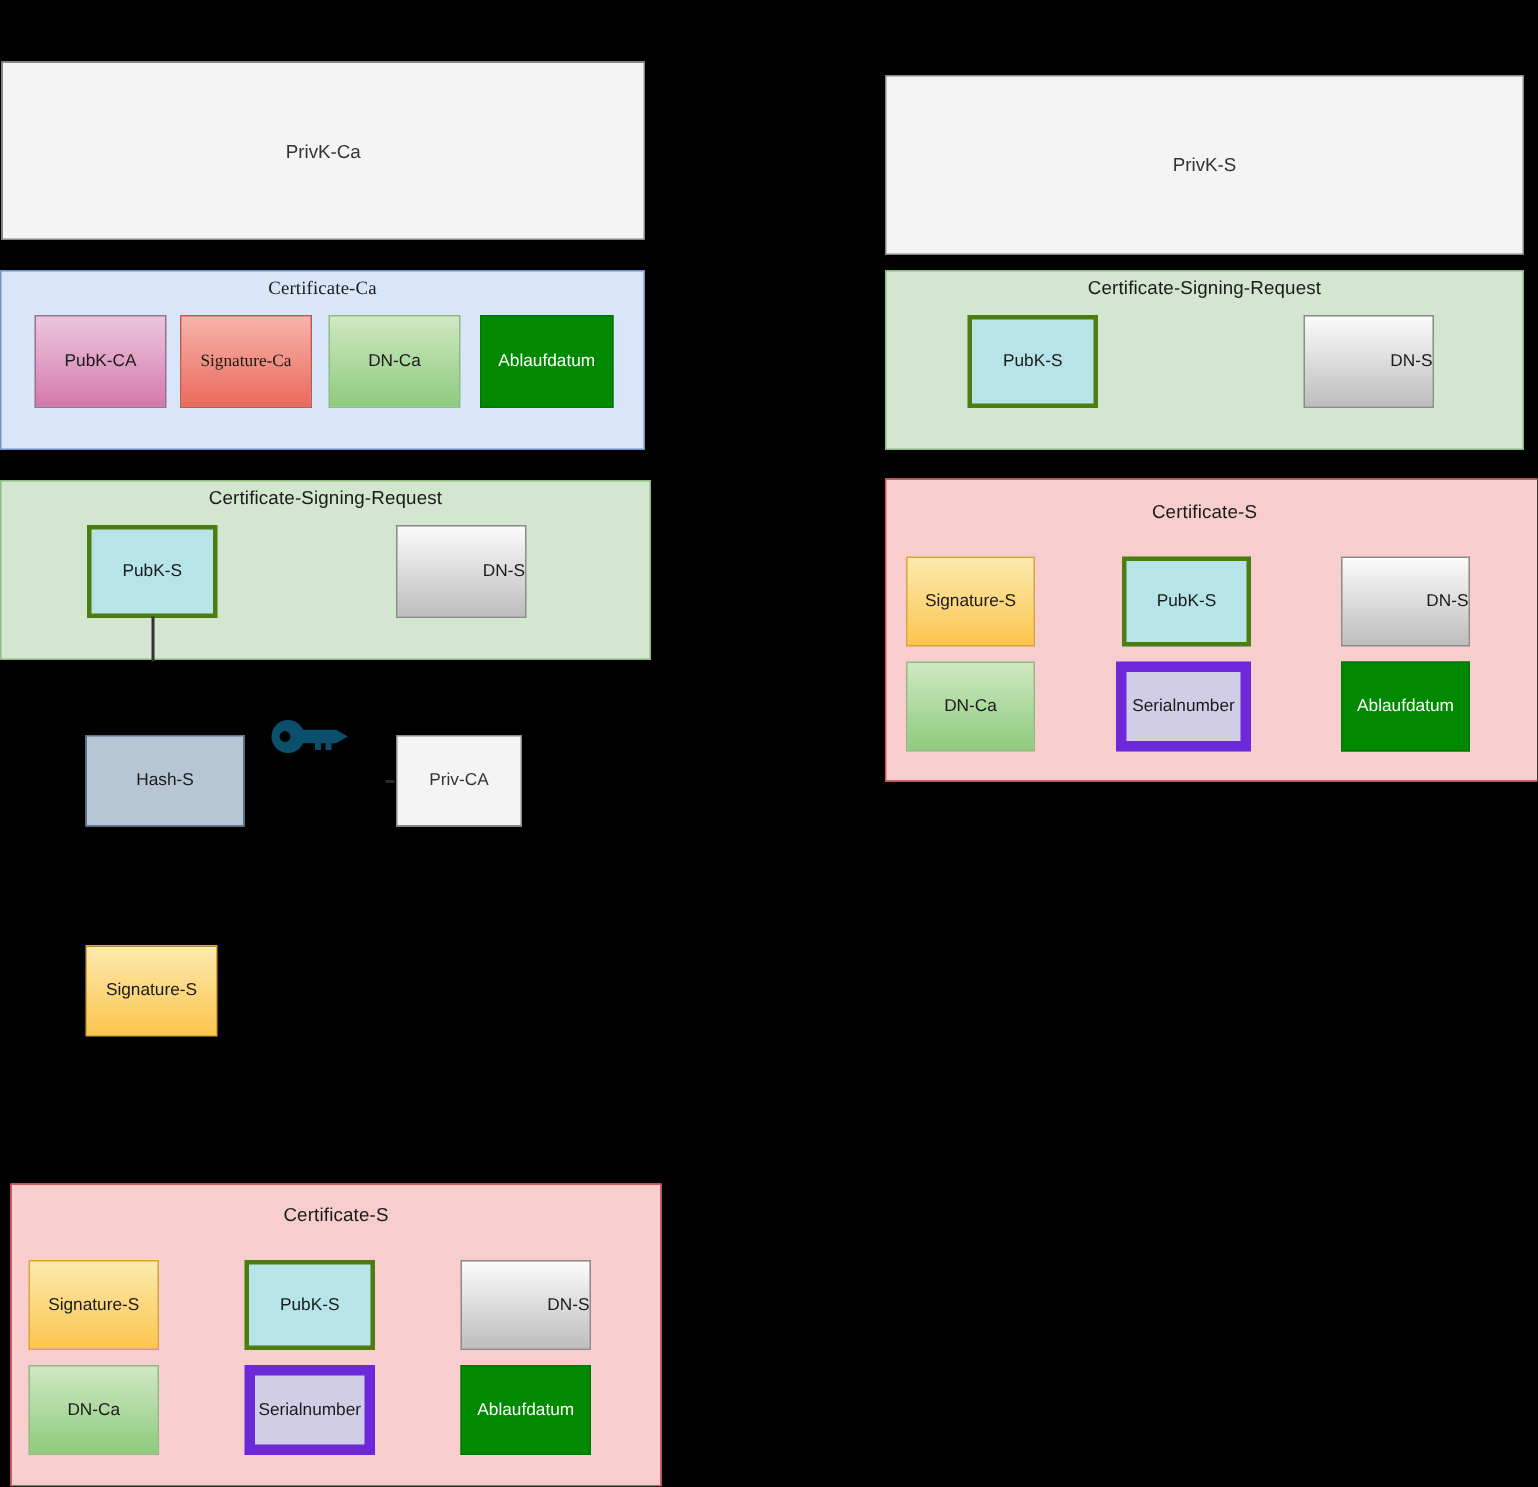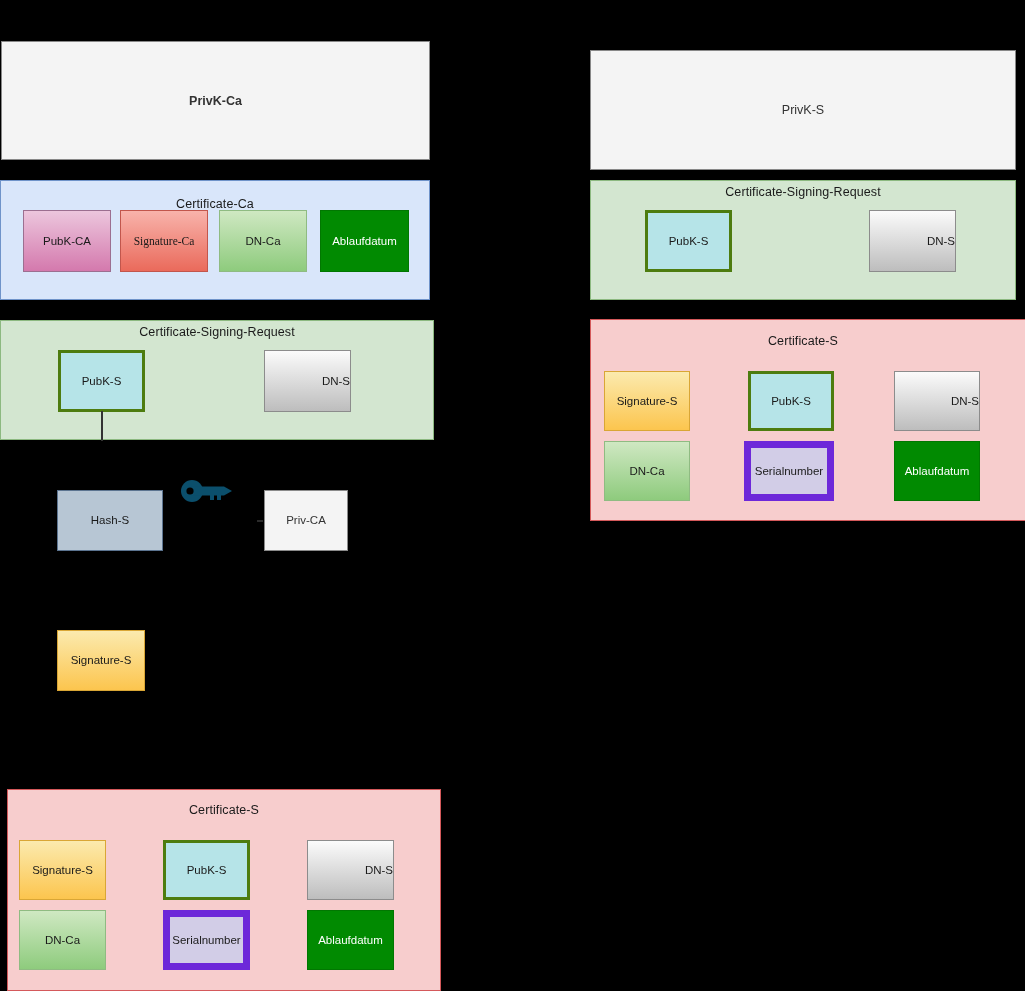--- a/index.html
+++ b/index.html
@@ -125,26 +125,26 @@
   
   .key-icon {
     position: absolute;
   }
 </style>
 </head>
 <body>
 
 <div id="canvas">
 
-  <div class="container box-plain" style="left:1px; top:41px; width:429px; height:119px;font-weight:bold;">
+  <div class="container box-plain" style="left:1px; top:41px; width:429px; height:119px;">
     <span class="center-label">PrivK-Ca</span>
   </div>
 
   <div class="container fill-blue" style="left:0px; top:180px; width:430px; height:120px;">
-    <div class="container-title" style="top:16px;">Certificate-Ca</div>
+    <div class="container-title" style="top:4px;font-family:Liberation Serif, serif;">Certificate-Ca</div>
 
     <div class="chip chip-pink" style="left:22px; top:29px; width:88px; height:62px;text-align:center;">
       <span>PubK-CA</span>
     </div>
     <div class="chip chip-red" style="left:119px; top:29px; width:88px; height:62px;">
       <span>Signature-Ca</span>
     </div>
     <div class="chip chip-lightgreen" style="left:218px; top:29px; width:88px; height:62px;">
       <span>DN-Ca</span>
     </div>

